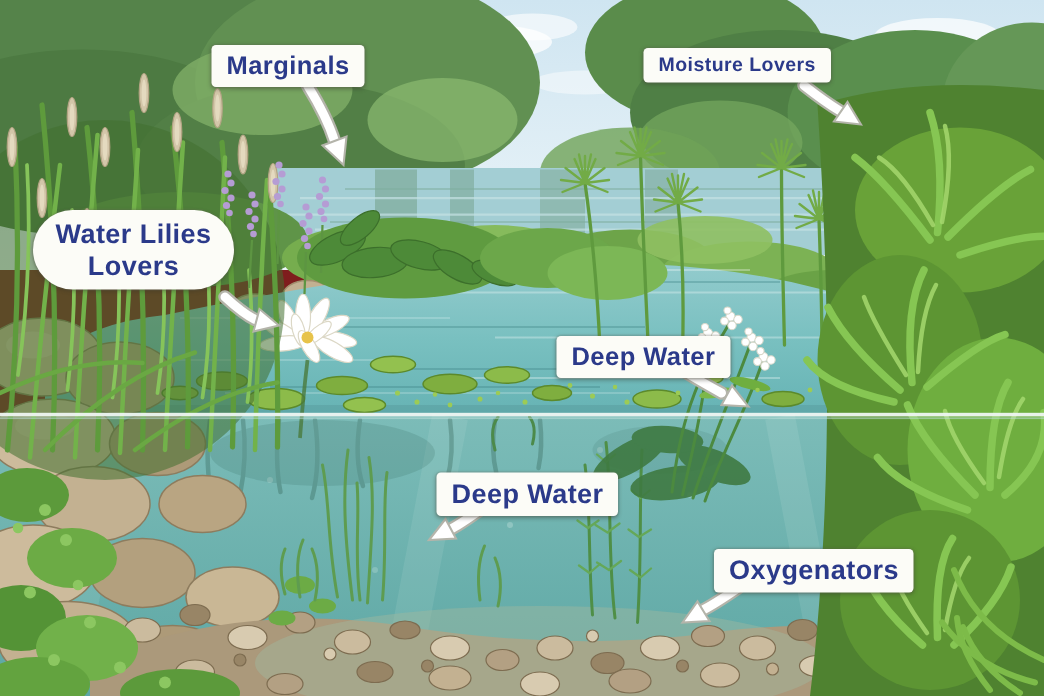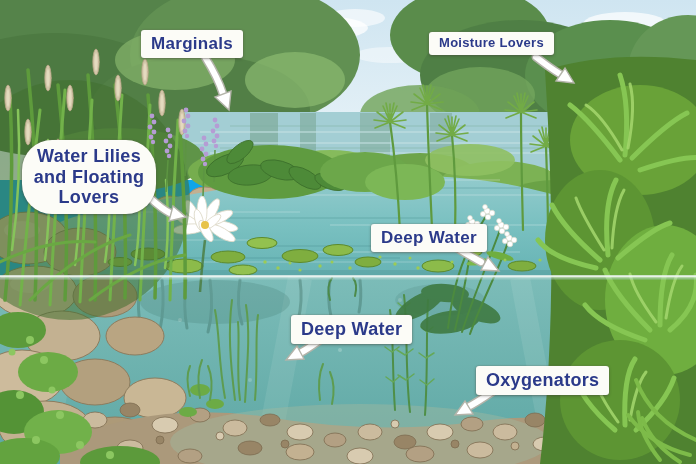--- a/index.html
+++ b/index.html
@@ -1,18 +1,18 @@
 <!DOCTYPE html>
 <html style="--label-text: #2b3a8a; --label-bg: #fcfcf7; --arrow-fill: #ffffff; --arrow-outline: #b4b4aa; --water-surface: #76bfbe; --water-underwater: #6db1ae; --sky: #d6e9f3; --foliage-green: #69a145; --rock-tan: #c6b494;"><head>
 <meta charset="utf-8">
 <style>
   html,body{margin:0;padding:0;background:#222;}
   .stage{
     position:relative;width:696px;height:464px;overflow:hidden;
-    font-family:"Liberation Sans",sans-serif;background:#0ea5e9;
+    font-family:"Liberation Sans",sans-serif;background:#7f1d1d;
   }
   .scene{position:absolute;left:0;top:0;}
   .label{
     position:absolute;
     background:var(--label-bg,#fcfcf7);
     color:var(--label-text,#2b3a8a);
     font-weight:700;
     border-radius:3px;
     box-shadow:0 1px 3px rgba(50,50,40,.45), 0 0 0 1px rgba(120,120,110,.15);
     padding:4px 10px;
@@ -538,21 +538,20 @@
 </svg>
 
 <div class="label label-marginals">
   <span>Marginals</span>
 </div>
 <div class="label label-moisture">
   <span>Moisture Lovers</span>
 </div>
 <div class="label label-lilies multiline">
   <div>Water Lilies</div>
-  <div>and Floating</div>
   <div>Lovers</div>
 </div>
 <div class="label label-deep1">
   <span>Deep Water</span>
 </div>
 <div class="label label-deep2">
   <span>Deep Water</span>
 </div>
 <div class="label label-oxy">
   <span>Oxygenators</span>

